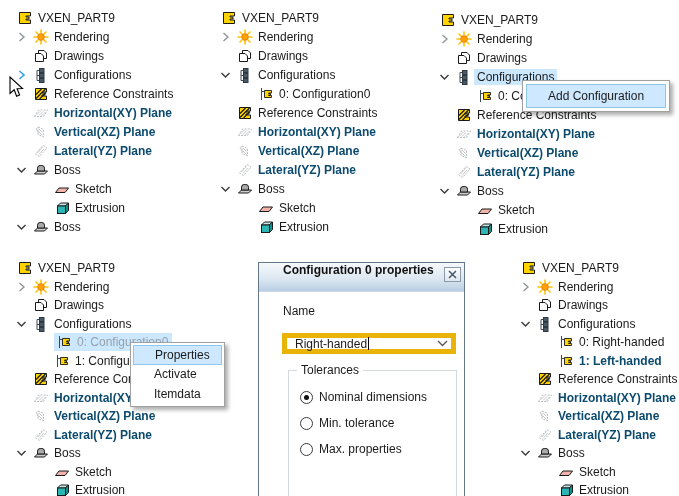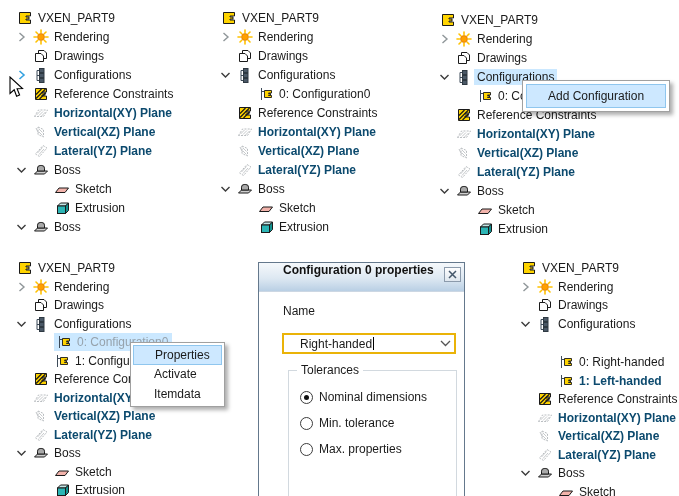--- a/index.html
+++ b/index.html
@@ -32,21 +32,21 @@
           background:#fff;border:1px solid #64788c;z-index:15;}
   .titlebar{position:relative;height:29px;box-sizing:border-box;padding-left:24px;
             display:flex;border-bottom:1px solid #ccd7e3;
             background:linear-gradient(180deg,#f5f8fb 0%,#dde8f2 55%,#b9cfe4 100%);font-weight:bold;}
   .title{color:#111;}
   .close-btn{position:absolute;top:4px;right:3px;width:17px;height:15px;box-sizing:border-box;
              border:1px solid #8b9aab;background:linear-gradient(180deg,#fdfdfe,#dfe7ef);
              display:flex;align-items:center;justify-content:center;}
   .dlg-label{position:absolute;left:24px;top:41px;}
   .combo{position:absolute;left:23px;top:70px;width:174px;height:21px;box-sizing:border-box;
-         border:2px solid #eab308;background:#fff;display:flex;align-items:center;padding-left:16px;}
+         border:5px solid #eab308;background:#fff;display:flex;align-items:center;padding-left:8px;}
   .caret{width:1px;height:13px;background:#000;margin-left:1px;}
   .combo-arrow{margin-left:auto;width:18px;display:flex;align-items:center;justify-content:center;}
   .group{position:absolute;left:29px;top:107px;width:167px;height:160px;border:1px solid #d2d9df;}
   .group-label{position:absolute;top:-8px;left:8px;background:#fff;padding:0 4px;}
   .radios{position:absolute;left:11px;top:13px;right:0;}
   .radio-row{height:26px;display:flex;align-items:center;gap:6px;}
   .rcircle{width:13px;height:13px;box-sizing:border-box;border:1px solid #3c3c3c;border-radius:50%;
            background:#fff;flex:none;position:relative;}
   .rcircle.checked::after{content:"";position:absolute;left:3px;top:3px;width:5px;height:5px;
            border-radius:50%;background:#101010;}
@@ -757,21 +757,21 @@
                 <line x1="4" y1="8.5" x2="6.5" y2="8.5"></line>
                 <line x1="4" y1="13.5" x2="6.5" y2="13.5"></line>
               </g>
               <rect x="6.5" y="1.5" width="4.5" height="4" fill="#4a5866" stroke="#2e3942"></rect>
               <rect x="6.5" y="6.5" width="4.5" height="4" fill="#4a5866" stroke="#2e3942"></rect>
               <rect x="6.5" y="11.5" width="4.5" height="4" fill="#4a5866" stroke="#2e3942"></rect>
             </svg>
           </span>
           <span class="tlbl">Configurations</span>
         </div>
-        <div class="trow lv2" style="height: 18.5px; margin-top: 20px;">
+        <div class="trow lv2" style="height: 18.5px;">
           <span class="ticon">
             <svg xmlns="http://www.w3.org/2000/svg" width="16" height="16" viewBox="0 0 16 16">
               <line x1="3.5" y1="2" x2="3.5" y2="14" stroke="#3D4B59"></line>
               <line x1="3.5" y1="5.5" x2="6.5" y2="5.5" stroke="#3D4B59"></line>
               <path d="M6.5 4.5 H13.5 V7 H10.5 V7.5 H12.5 V9 H10.5 V9.5 H13.5 V11.5 H6.5 Z" fill="#FFD400" stroke="#1a1a1a" stroke-width="0.9"></path>
             </svg>
           </span>
           <span class="tlbl">0: Right-handed</span>
         </div>
         <div class="trow lv2 muted" style="height: 18.5px;">

